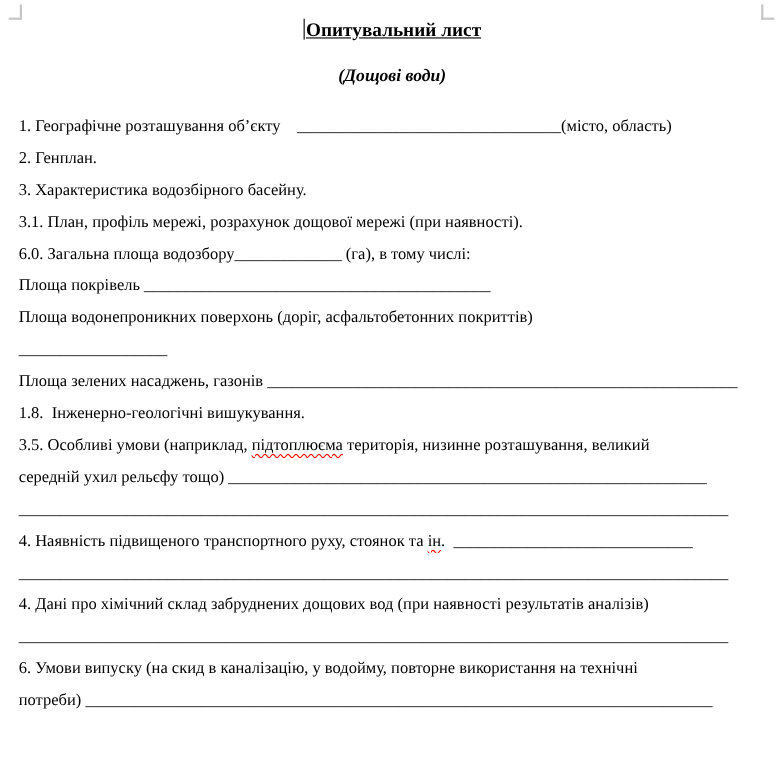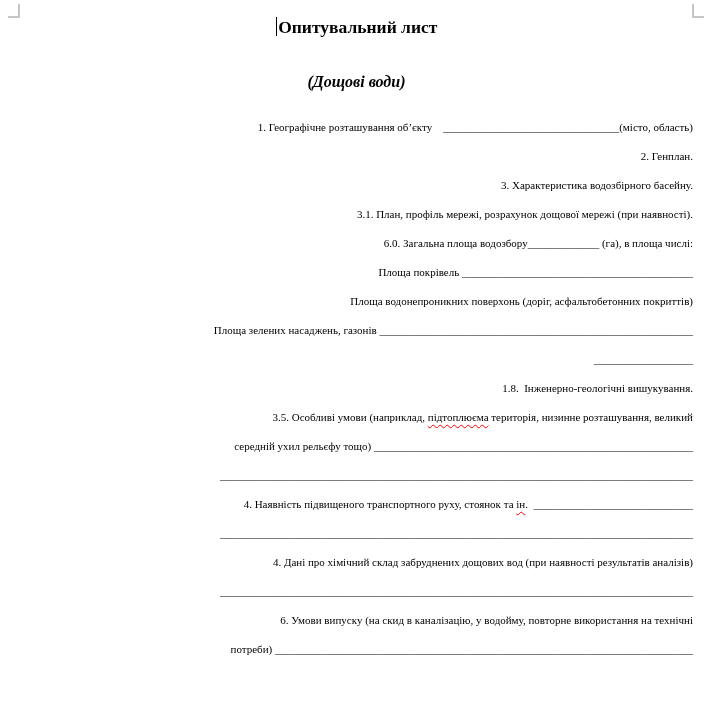--- a/index.html
+++ b/index.html
@@ -34,48 +34,48 @@
     border-left: 2px solid var(--mark-color, #c6c6c6);
     border-bottom: 2px solid var(--mark-color, #c6c6c6);
   }
   .title-row {
     margin: 14px 0 0 0;
     line-height: 26px;
     text-align: center;
     font-size: 17.5px;
     font-weight: 700;
     white-space: pre;
+    text-decoration: underline;
   }
   .cursor {
     display: inline-block;
     width: 1.5px;
     height: 19px;
     background: var(--text-color, #000000);
     vertical-align: -3px;
     margin-right: 1px;
   }
   .subtitle {
-    margin-top: 31px;
+    margin-top: 19px;
     line-height: 21px;
     text-align: center;
     font-size: 16px;
     font-weight: 700;
     font-style: italic;
     white-space: pre;
   }
   .content {
     margin: 21px 20px 0 17px;
   }
   .content p.line {
     margin: 0;
     padding: 0;
-    font-size: 11px;
+    font-size: 15px;
     line-height: 29px;
     white-space: pre;
-    text-align: right;
   }
   .misspelled {
     text-decoration-line: underline;
     text-decoration-style: wavy;
     text-decoration-color: var(--squiggle-color, #ff0000);
     text-decoration-thickness: 1px;
     text-underline-offset: 3px;
     text-decoration-skip-ink: none;
   }
 </style>
@@ -88,25 +88,25 @@
 
   <div class="title-row"><span class="cursor"></span><span>Опитувальний лист</span></div>
 
   <div class="subtitle">(Дощові води)</div>
 
   <div class="content">
       <p class="line"><span>1. Географічне розташування об’єкту    </span><span>________________________________</span><span>(місто, область)</span></p>
       <p class="line"><span>2. Генплан.</span></p>
       <p class="line"><span>3. Характеристика водозбірного басейну.</span></p>
       <p class="line"><span>3.1. План, профіль мережі, розрахунок дощової мережі (при наявності).</span></p>
-      <p class="line"><span>6.0. Загальна площа водозбору</span><span>_____________</span><span> (га), в площа числі:</span></p>
+      <p class="line"><span>6.0. Загальна площа водозбору</span><span>_____________</span><span> (га), в тому числі:</span></p>
       <p class="line"><span>Площа покрівель </span><span>__________________________________________</span></p>
       <p class="line"><span>Площа водонепроникних поверхонь (доріг, асфальтобетонних покриттів)</span></p>
+      <p class="line"><span>__________________</span></p>
       <p class="line"><span>Площа зелених насаджень, газонів </span><span>_________________________________________________________</span></p>
-      <p class="line"><span>__________________</span></p>
       <p class="line"><span>1.8.  Інженерно-геологічні вишукування.</span></p>
       <p class="line"><span>3.5. Особливі умови (наприклад, </span><span class="misspelled">підтоплюєма</span><span> територія, низинне розташування, великий</span></p>
       <p class="line"><span>середній ухил рельєфу тощо) </span><span>__________________________________________________________</span></p>
       <p class="line"><span>______________________________________________________________________________________</span></p>
       <p class="line"><span>4. Наявність підвищеного транспортного руху, стоянок та </span><span class="misspelled">ін</span><span>.  </span><span>_____________________________</span></p>
       <p class="line"><span>______________________________________________________________________________________</span></p>
       <p class="line"><span>4. Дані про хімічний склад забруднених дощових вод (при наявності результатів аналізів)</span></p>
       <p class="line"><span>______________________________________________________________________________________</span></p>
       <p class="line"><span>6. Умови випуску (на скид в каналізацію, у водойму, повторне використання на технічні</span></p>
       <p class="line"><span>потреби) </span><span>____________________________________________________________________________</span></p>

